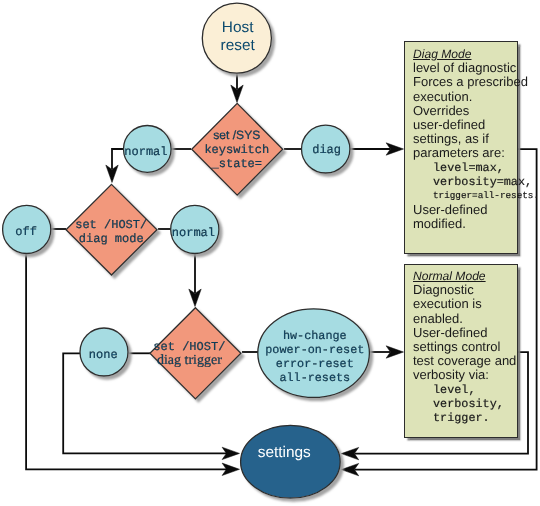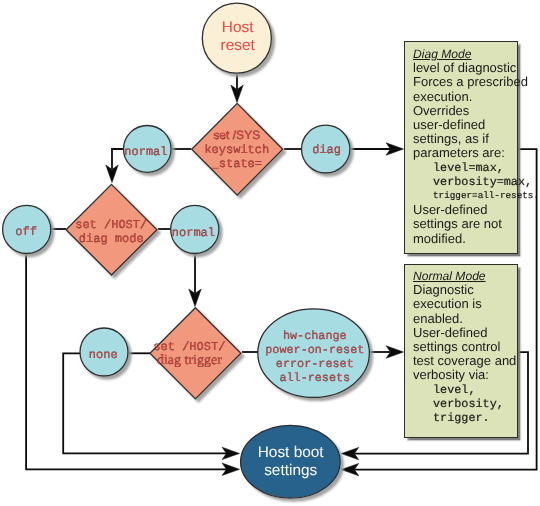--- a/index.html
+++ b/index.html
@@ -11,21 +11,21 @@
   svg#wire{position:absolute;left:0;top:0;width:540px;height:506px;}
   .note{position:absolute;box-sizing:border-box;
         background:#dde3b8;border:1px solid #2d2d2d;
         box-shadow:3.2px 3.2px 1.6px rgba(120,120,120,0.95);
         padding:5px 0 8px 8px;overflow:visible;}
   .note .ln{display:block;font-family:"Liberation Sans",sans-serif;
             font-size:13px;line-height:14.2px;color:#1a1a1a;white-space:pre;}
   .note .mono{font-family:"Liberation Mono",monospace;font-size:11.8px;
               letter-spacing:0px;margin-left:20px;-webkit-text-stroke:0.2px #1a1a1a;}
   .note .hdr{font-style:italic;text-decoration:underline;font-size:12.1px;}
-  .shtext{position:absolute;text-align:center;color:#ef4444;
+  .shtext{position:absolute;text-align:center;color:#0c4a6e;
           white-space:pre;pointer-events:none;}
   .shtext.mo{-webkit-text-stroke:0.2px #111111;}
 </style>
 </head>
 <body>
 
 <div id="stage">
 
   <svg id="wire" viewBox="0 0 540 506">
     <defs>
@@ -80,21 +80,20 @@
       <div class="ln">Forces a prescribed</div>
       <div class="ln">execution.</div>
       <div class="ln">Overrides</div>
       <div class="ln">user-defined</div>
       <div class="ln">settings, as if</div>
       <div class="ln">parameters are:</div>
       <div class="ln mono">level=max,</div>
       <div class="ln mono">verbosity=max,</div>
       <div class="ln mono" style="font-size: 9.3px;">trigger=all-resets.</div>
       <div class="ln">User-defined</div>
-      <div class="ln">settings are not</div>
       <div class="ln">modified.</div>
     </div>
   <div class="note" id="note-normal" style="left: 404px; top: 264px; width: 114.2px; height: 174px; padding-top: 4px;">
       <div class="ln hdr">Normal Mode</div>
       <div class="ln">Diagnostic</div>
       <div class="ln">execution is</div>
       <div class="ln">enabled.</div>
       <div class="ln">User-defined</div>
       <div class="ln">settings control</div>
       <div class="ln">test coverage and</div>
@@ -106,14 +105,14 @@
 <div class="shtext" style="font-family: &quot;Liberation Sans&quot;, sans-serif; font-size: 15.4px; line-height: 18px; left: 220.591px; top: 18.9px;"><div>Host</div><div>reset</div></div>
     <div class="shtext mo" style="font-family: &quot;Liberation Mono&quot;, monospace; font-size: 12px; line-height: 14.5px; left: 204.394px; top: 128.15px;"><div style="font-family: &quot;Liberation Sans&quot;, sans-serif; font-size: 12.1px;">set /SYS</div><div>keyswitch</div><div>_state=</div></div>
     <div class="shtext mo" style="font-family: &quot;Liberation Mono&quot;, monospace; font-size: 12px; line-height: 14px; left: 124.291px; top: 145.1px;"><div>normal</div></div>
     <div class="shtext mo" style="font-family: &quot;Liberation Mono&quot;, monospace; font-size: 12px; line-height: 14px; left: 312.194px; top: 143.3px;"><div>diag</div></div>
     <div class="shtext mo" style="font-family: &quot;Liberation Mono&quot;, monospace; font-size: 12px; line-height: 14.5px; left: 75.1922px; top: 217.7px;"><div>set /HOST/</div><div>diag mode</div></div>
     <div class="shtext mo" style="font-family: &quot;Liberation Mono&quot;, monospace; font-size: 12px; line-height: 14px; left: 15.2953px; top: 225px;"><div>off</div></div>
     <div class="shtext mo" style="font-family: &quot;Liberation Mono&quot;, monospace; font-size: 12px; line-height: 14px; left: 171.791px; top: 225.8px;"><div>normal</div></div>
     <div class="shtext mo" style="font-family: &quot;Liberation Mono&quot;, monospace; font-size: 12px; line-height: 14.5px; left: 153.35px; top: 339.5px;"><div style="font-size: 12px;">set /HOST/</div><div style="font-size: 14px; font-family: Liberation Serif, serif;">diag trigger</div></div>
     <div class="shtext mo" style="font-family: &quot;Liberation Mono&quot;, monospace; font-size: 12px; line-height: 14px; left: 88.7938px; top: 348.1px;"><div>none</div></div>
     <div class="shtext mo" style="font-family: &quot;Liberation Mono&quot;, monospace; font-size: 11.8px; line-height: 14.1px; left: 265.238px; top: 329.2px;"><div>hw-change</div><div>power-on-reset</div><div>error-reset</div><div>all-resets</div></div>
-    <div class="shtext" style="font-family: &quot;Liberation Sans&quot;, sans-serif; font-size: 15.4px; line-height: 18px; color: rgb(255, 255, 255); left: 257.755px; top: 443.7px;"><div>Host boot</div><div>settings</div></div>
+    <div class="shtext" style="font-family: &quot;Liberation Sans&quot;, sans-serif; font-size: 15.4px; line-height: 18px; color: rgb(255, 255, 255); left: 257.755px; top: 443.7px;"><div>settings</div></div>
   </div>
 
 </body></html>

